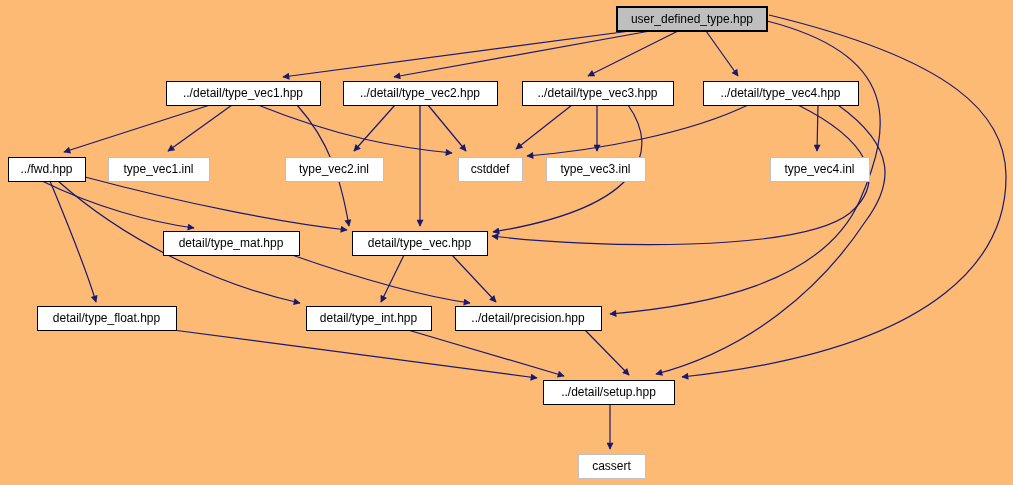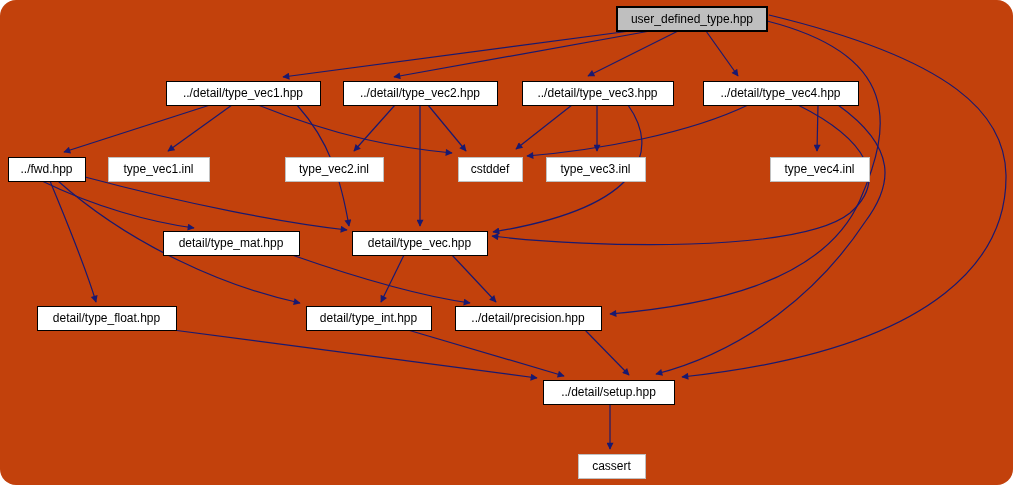--- a/index.html
+++ b/index.html
@@ -1,17 +1,17 @@
 <!DOCTYPE html>
 <html><head>
 <meta charset="utf-8">
 <style>
   html,body{margin:0;padding:0;background:#ffffff;}
-  .stage{position:relative;width:1013px;height:485px;background:#c2410c;overflow:hidden;
-         font-family:"Liberation Sans","DejaVu Sans",sans-serif;border-radius:16px;}
+  .stage{position:relative;width:1013px;height:485px;background:#fdba74;overflow:hidden;
+         font-family:"Liberation Sans","DejaVu Sans",sans-serif;}
   svg{display:block;}
   .edge{fill:none;stroke-width:1.2px;}
   .node-rect{shape-rendering:crispEdges;}
   .node-label{font-size:12px;fill:#000000;text-anchor:middle;}
 </style>
 </head>
 <body>
 
 <div class="stage" id="stage">
     <svg width="1013" height="485" viewBox="0 0 1013 485">

